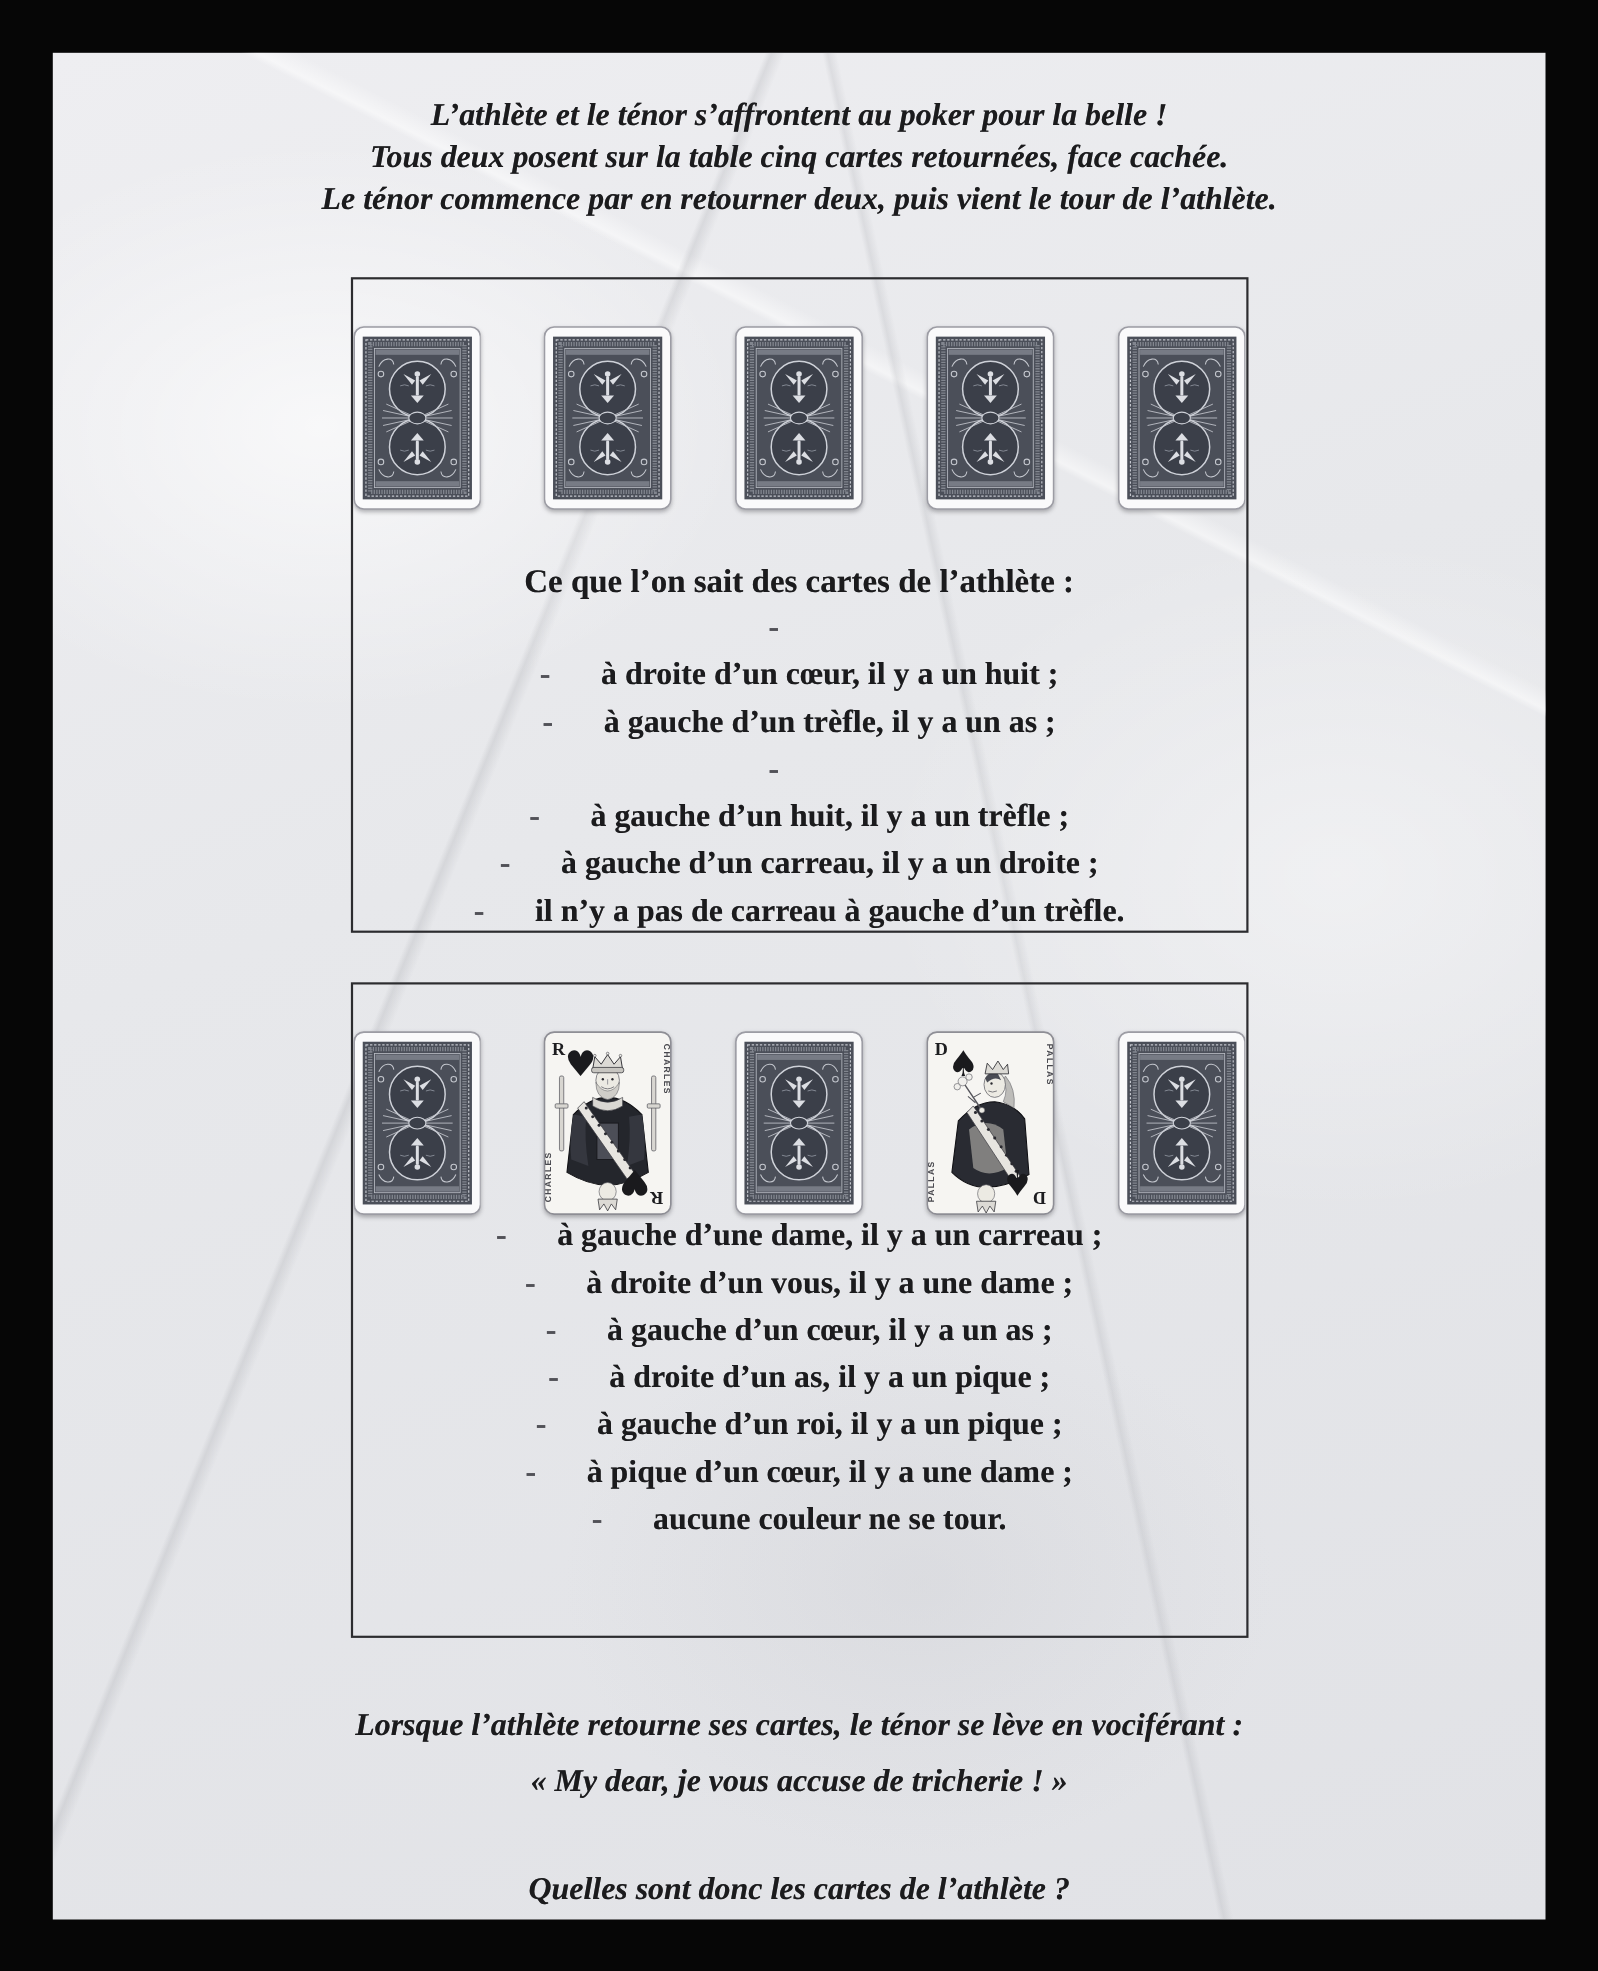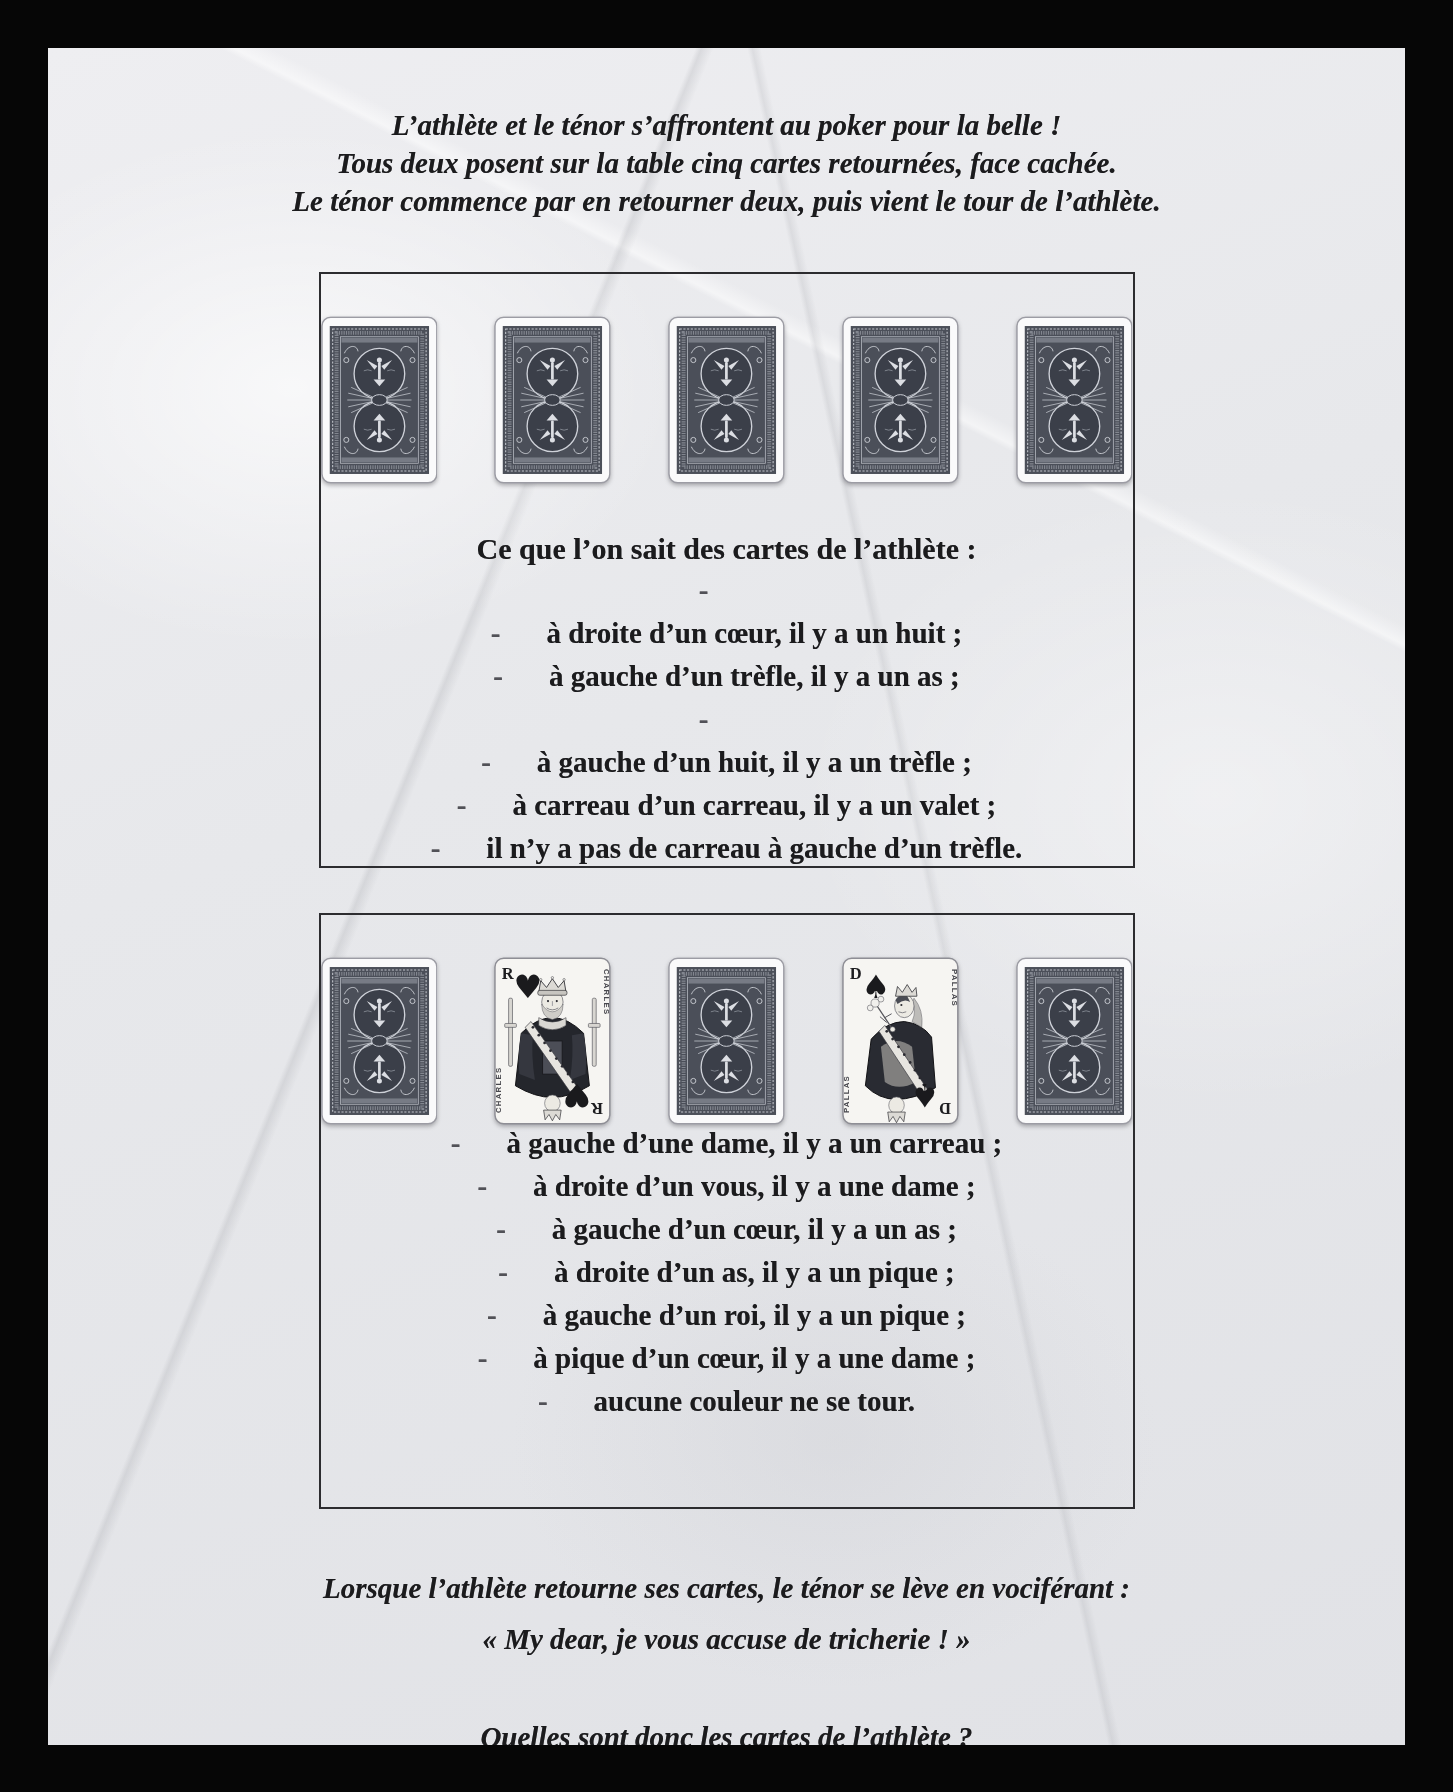--- a/index.html
+++ b/index.html
@@ -9,21 +9,21 @@
       radial-gradient(ellipse 620px 420px at 18% 20%, rgba(255,255,255,.65), rgba(255,255,255,0) 62%),
       radial-gradient(ellipse 700px 520px at 86% 44%, rgba(255,255,255,.40), rgba(255,255,255,0) 60%),
       radial-gradient(ellipse 520px 400px at 58% 82%, rgba(203,204,209,.35), rgba(203,204,209,0) 62%),
       linear-gradient(112deg, transparent 31.7%, rgba(150,152,158,.22) 32%, transparent 32.6%),
       linear-gradient(78deg, transparent 61.7%, rgba(148,150,156,.18) 62%, transparent 62.5%),
       linear-gradient(27deg, transparent 74.7%, rgba(255,255,255,.5) 75%, transparent 75.8%),
       linear-gradient(160deg, #eeeef1 0%, #e7e8eb 40%, #e1e2e6 100%);
   }
   .serif-it{font-family:"Liberation Serif","DejaVu Serif",serif;font-style:italic;font-weight:700;color:#1b1b1d;}
   .serif-b{font-family:"Liberation Serif","DejaVu Serif",serif;font-weight:700;color:#1b1b1d;}
-  .intro{padding-top:38px;text-align:center;font-size:29px;line-height:38px;text-shadow:0 0 .6px rgba(18,18,20,.55);margin-top:20px;}
+  .intro{padding-top:38px;text-align:center;font-size:29px;line-height:38px;text-shadow:0 0 .6px rgba(18,18,20,.55);}
   .intro p,.outro p,.question p{margin:0;}
   .puzzle-box{width:816px;height:596px;margin:52px auto 0;border:2px solid #2c2c2f;box-sizing:border-box;padding-top:40px;overflow:hidden;}
   .puzzle-box.second{margin-top:45px;}
   .cards-row{display:flex;justify-content:center;gap:57px;}
   .card{width:120px;height:172px;filter:drop-shadow(0 2px 2px rgba(40,40,45,.35));}
   .box-heading{margin:46px 0 8px;text-align:center;font-size:30px;text-shadow:0 0 .6px rgba(18,18,20,.55);}
   .clues{list-style:none;margin:0;padding:0;}
   .clue{display:flex;justify-content:center;align-items:baseline;height:43px;font-size:29px;text-shadow:0 0 .5px rgba(18,18,20,.5);}
   .dash{margin-right:46px;color:#515157;}
   .outro{margin-top:54px;text-align:center;font-size:29px;line-height:51px;text-shadow:0 0 .6px rgba(18,18,20,.55);}
@@ -126,21 +126,21 @@
           </li>
         <li class="clue">
             <span class="dash">-</span>
           </li>
         <li class="clue">
             <span class="dash">-</span>
             <span>à gauche d’un huit, il y a un trèfle ;</span>
           </li>
         <li class="clue">
             <span class="dash">-</span>
-            <span>à carreau d’un carreau, il y a un valet ;</span>
+            <span>à gauche d’un carreau, il y a un droite ;</span>
           </li>
         <li class="clue">
             <span class="dash">-</span>
             <span>il n’y a pas de carreau à gauche d’un trèfle.</span>
           </li>
       </ul>
     </section>
 
     <section class="puzzle-box second">
       <div class="cards-row">

